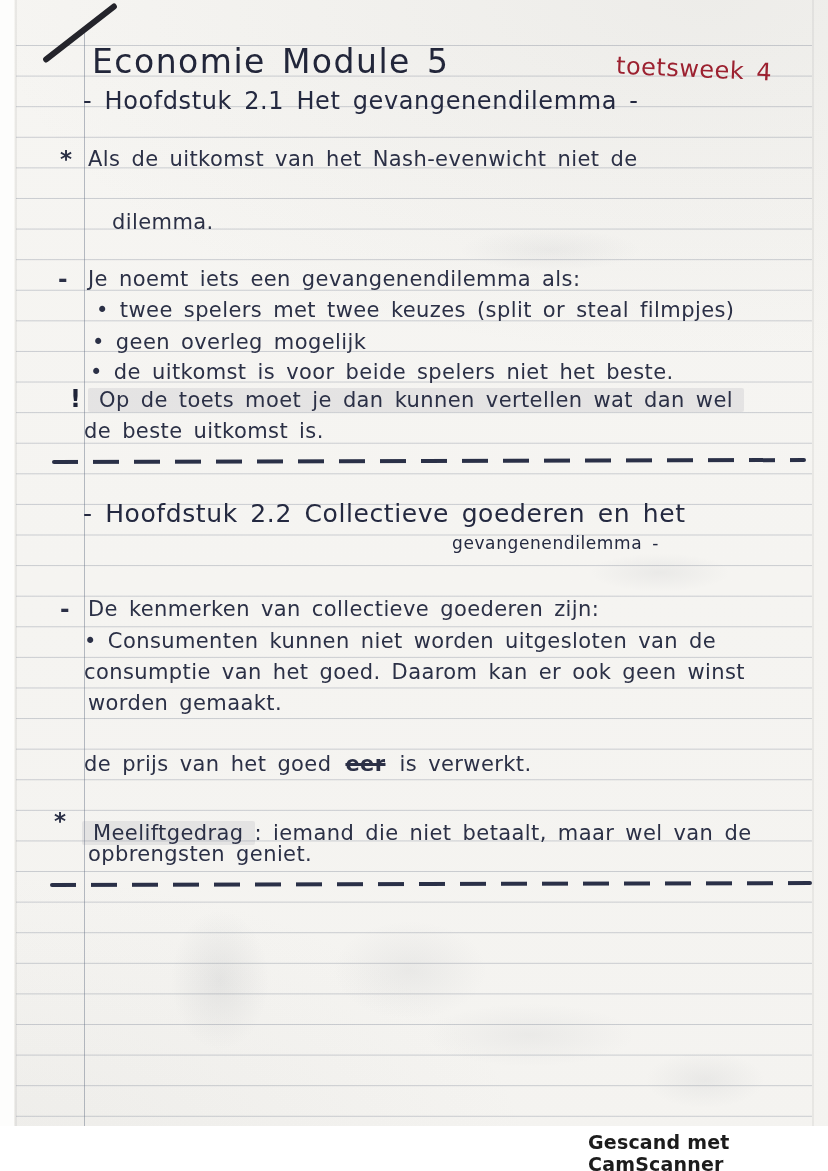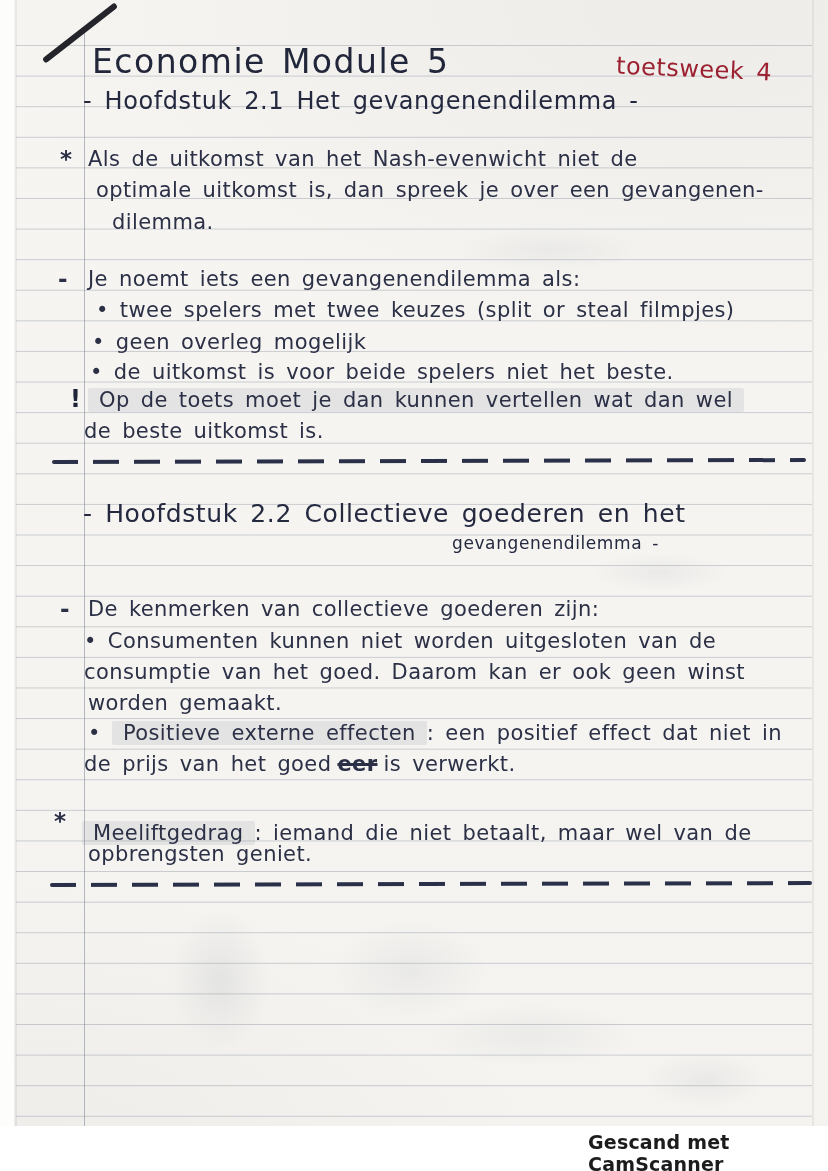--- a/index.html
+++ b/index.html
@@ -40,21 +40,21 @@
   .h-chapter{font-size:24px;letter-spacing:.6px;color:#242940;}
   .red{color:var(--red);transform:rotate(2.5deg);font-size:24px;letter-spacing:.5px;}
   .marker{position:absolute;color:var(--ink);font-weight:bold;font-size:23px;font-family:cursive,"DejaVu Sans",sans-serif;}
   .bang{font-size:24px;color:#1f2438;}
   .dash-divider{
     position:absolute;height:4px;transform:rotate(-.15deg);
     background:repeating-linear-gradient(90deg, #2a3047 0 26px, transparent 26px 41px);
     border-radius:2px;
   }
   .hl{background:rgba(140,146,158,.16);padding:0 11px;border-radius:2px;}
-  .struck{text-decoration:line-through;text-decoration-thickness:3px;font-weight:bold;margin:0 6px;}
+  .struck{text-decoration:line-through;text-decoration-thickness:3px;font-weight:bold;margin:0 14px;}
   .smudge{position:absolute;pointer-events:none;}
   .watermark{
     position:absolute;left:588px;top:1131px;color:#1c1c1c;font-weight:bold;
     font-size:19px;letter-spacing:.2px;font-family:"DejaVu Sans",sans-serif;
   }
 </style>
 </head>
 <body>
 
 <div class="scan">
@@ -72,21 +72,20 @@
   <div class="smudge" style="left:560px;top:545px;width:200px;height:55px;background:radial-gradient(closest-side,rgba(120,125,135,.09),transparent 70%);"></div>
   <div class="smudge" style="left:380px;top:990px;width:300px;height:90px;background:radial-gradient(closest-side,rgba(120,125,135,.08),transparent 70%);"></div>
   <div class="smudge" style="left:620px;top:1040px;width:170px;height:80px;background:radial-gradient(closest-side,rgba(120,125,135,.09),transparent 70%);"></div>
 
   <div class="hw title" style="left:92px;top:44px;">Economie Module 5</div>
   <div class="hw red" style="left:616px;top:56px;">toetsweek 4</div>
   <div class="hw h-chapter" style="left:83px;top:88px;">- Hoofdstuk 2.1  Het gevangenendilemma -</div>
 
   <div class="marker" style="left:60px;top:146px;">*</div>
   <div class="hw" style="left:88px;top:148px;">Als de uitkomst van het Nash-evenwicht niet de</div>
-  <div class="hw" style="left:96px;top:179px;">optimale uitkomst is, dan spreek je over een gevangenen-</div>
   <div class="hw" style="left:112px;top:211px;">dilemma.</div>
 
   <div class="marker" style="left:58px;top:266px;">-</div>
   <div class="hw" style="left:88px;top:268px;">Je noemt iets een gevangenendilemma als:</div>
   <div class="hw" style="left:96px;top:299px;">• twee spelers met twee keuzes (split or steal filmpjes)</div>
   <div class="hw" style="left:92px;top:331px;">• geen overleg mogelijk</div>
   <div class="hw" style="left:90px;top:361px;">• de uitkomst is voor beide spelers niet het beste.</div>
   <div class="marker bang" style="left:70px;top:385px;">!</div>
   <div class="hw" style="left:88px;top:389px;"><span class="hl">Op de toets moet je dan kunnen vertellen wat dan wel</span></div>
   <div class="hw" style="left:84px;top:420px;text-align:right;">de beste uitkomst is.</div>
@@ -94,21 +93,20 @@
   <div class="dash-divider" style="left:52px;top:459px;width:754px;"></div>
 
   <div class="hw h-chapter" style="left:83px;top:500px;font-size:25px;">- Hoofdstuk 2.2  Collectieve goederen en het</div>
   <div class="hw h-chapter" style="left:452px;top:534px;font-size:17px;">gevangenendilemma -</div>
 
   <div class="marker" style="left:60px;top:596px;">-</div>
   <div class="hw" style="left:88px;top:598px;">De kenmerken van collectieve goederen zijn:</div>
   <div class="hw" style="left:74px;top:630px;padding-left:10px;">• Consumenten kunnen niet worden uitgesloten van de</div>
   <div class="hw" style="left:84px;top:661px;">consumptie van het goed. Daarom kan er ook geen winst</div>
   <div class="hw" style="left:88px;top:692px;">worden gemaakt.</div>
-  <div class="hw" style="left:88px;top:722px;"><span>•</span> <span class="hl">Positieve externe effecten</span><span>: een positief effect dat niet in</span></div>
   <div class="hw" style="left:84px;top:753px;"><span>de prijs van het goed</span><span class="struck">eer</span><span>is verwerkt.</span></div>
 
   <div class="marker" style="left:54px;top:808px;">*</div>
   <div class="hw" style="left:82px;top:790px;margin-top:32px;"><span class="hl">Meeliftgedrag</span><span>: iemand die niet betaalt, maar wel van de</span></div>
   <div class="hw" style="left:88px;top:843px;">opbrengsten geniet.</div>
 
   <div class="dash-divider" style="left:50px;top:882px;width:762px;"></div>
 
   <div class="bottom-strip"></div>
   <div class="watermark">Gescand met CamScanner</div>

